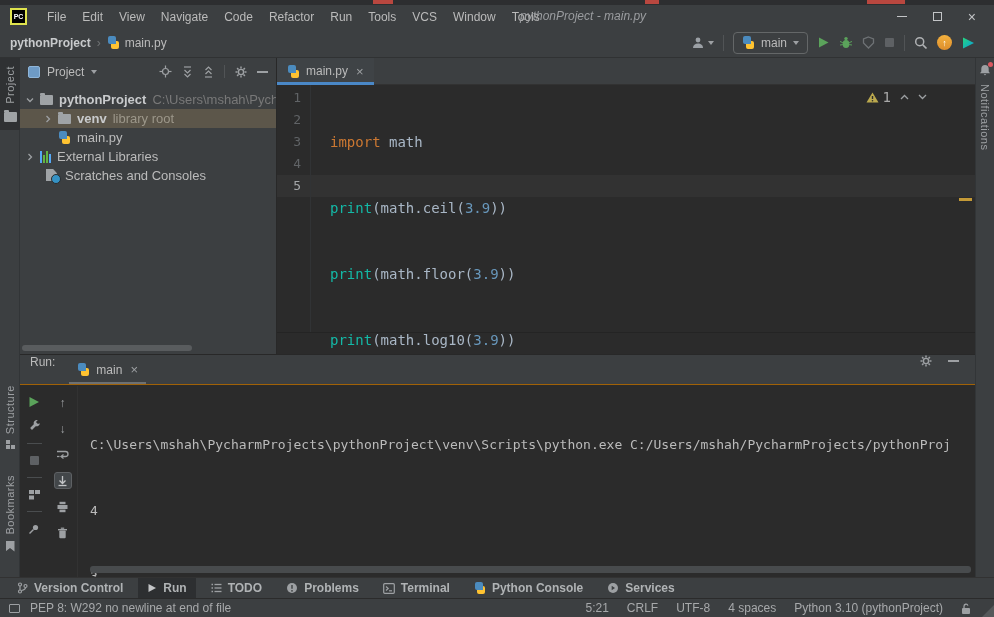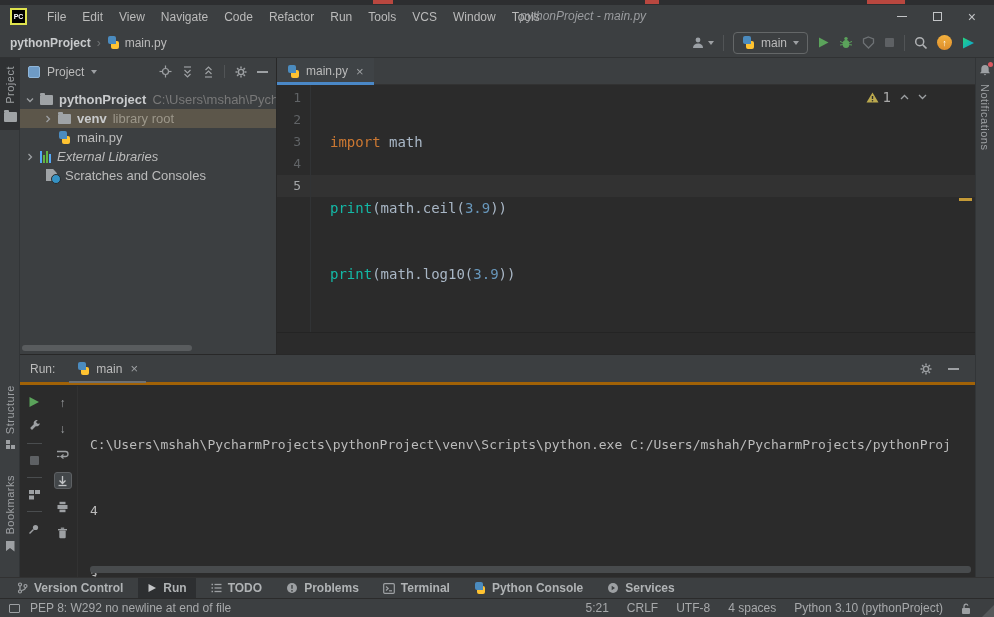--- a/index.html
+++ b/index.html
@@ -106,21 +106,21 @@
   .gutter-line{ position:absolute; left:33px; top:0; bottom:22px; width:1px; background:#313335; }
   .code{ position:absolute; left:53px; top:2px; line-height:22px; color:#A9B7C6; white-space:pre; }
   .code div{ height:22px; }
   .kw{ color:#CC7832; } .fn{ color:#14b8a6; } .num{ color:#6897BB; }
   .inspections{ position:absolute; top:4px; right:48px; display:flex; align-items:center; gap:9px; color:#A8A8A8; }
   .stripe-mark{ position:absolute; right:3px; top:113px; width:13px; height:3px; background:#C49A37; }
   .edit-divider{ position:absolute; left:0; right:0; top:247px; height:1px; background:#242424; }
 
   
   .run-panel{ position:absolute; left:20px; top:354px; width:955px; height:223px; background:#2B2B2B; border-top:1px solid #282828; }
-  .run-header{ height:30px; background:#3C3F41; display:flex; align-items:center; padding:0 8px; border-bottom:3px solid #a16207; }
+  .run-header{ height:30px; background:#3C3F41; display:flex; align-items:flex-start; padding:0 8px; border-bottom:1px solid #a16207; }
   .run-label{ margin:0 14px 0 2px; }
   .run-tab{ position:relative; display:flex; align-items:center; gap:6px; height:29px; padding:0 8px; }
   .run-tab:after{ content:""; position:absolute; left:0; right:0; bottom:0; height:2px; background:#6E7173; }
   .run-header-right{ margin-left:auto; display:flex; align-items:center; gap:16px; padding-right:8px; }
   .run-body{ position:absolute; top:31px; bottom:0; left:0; right:0; }
   .run-toolbar{ position:absolute; left:0; top:0; bottom:0; width:28px; display:flex; flex-direction:column; align-items:center;
                 padding-top:10px; gap:11px; }
   .hsep{ width:15px; height:1px; background:#4A4D4F; }
   .console-gutter{ position:absolute; left:28px; top:0; bottom:0; width:30px; display:flex; flex-direction:column; align-items:center;
                    padding-top:8px; gap:9px; border-right:1px solid #323232; color:#9DA0A3; font-size:12px; }
@@ -356,21 +356,21 @@
           <span class="lbl bold">venv</span>
           <span class="hint">library root</span>
         </div>
         <div class="trow" style="padding-left:38px;">
           <span class="pyico">
               <i class="b"></i>
               <i class="y"></i>
             </span>
           <span class="lbl">main.py</span>
         </div>
-        <div class="trow" style="padding-left:6px;font-style:italic;">
+        <div class="trow" style="padding-left:6px;">
           <span class="chev">
               <svg width="8" height="8" viewBox="0 0 8 8">
                 <path d="M2.5 1l3 3-3 3" fill="none" stroke="#9DA0A3" stroke-width="1.3"></path>
               </svg>
             </span>
           <span class="libs">
               <i style="height:12px;background:#56A8F5;"></i>
               <i style="height:8px;background:#62B543;"></i>
               <i style="height:12px;background:#62B543;"></i>
               <i style="height:9px;background:#56A8F5;"></i>
@@ -402,20 +402,21 @@
           <div>1</div>
           <div>2</div>
           <div>3</div>
           <div>4</div>
           <div class="cur">5</div>
         </div>
         <div class="gutter-line"></div>
         <div class="code">
           <div><span class="kw">import</span><span> math</span></div>
           <div><span class="fn">print</span><span>(math.ceil(</span><span class="num">3.9</span><span>))</span></div>
+          <div><span class="fn">print</span><span>(math.floor(</span><span class="num">3.9</span><span>))</span></div>
           <div><span class="fn">print</span><span>(math.log10(</span><span class="num">3.9</span><span>))</span></div>
           
         </div>
         <div class="inspections">
           <span style="display:flex;align-items:center;gap:4px;">
             <svg width="13" height="11" viewBox="0 0 13 11">
                 <path d="M6.5 0.5 12.5 10.5H0.5z" fill="#BBA94E"></path>
                 <line x1="6.5" y1="4" x2="6.5" y2="7" stroke="#2b2b2b" stroke-width="1.4"></line>
                 <circle cx="6.5" cy="8.8" r="0.8" fill="#2b2b2b"></circle>
               </svg>

